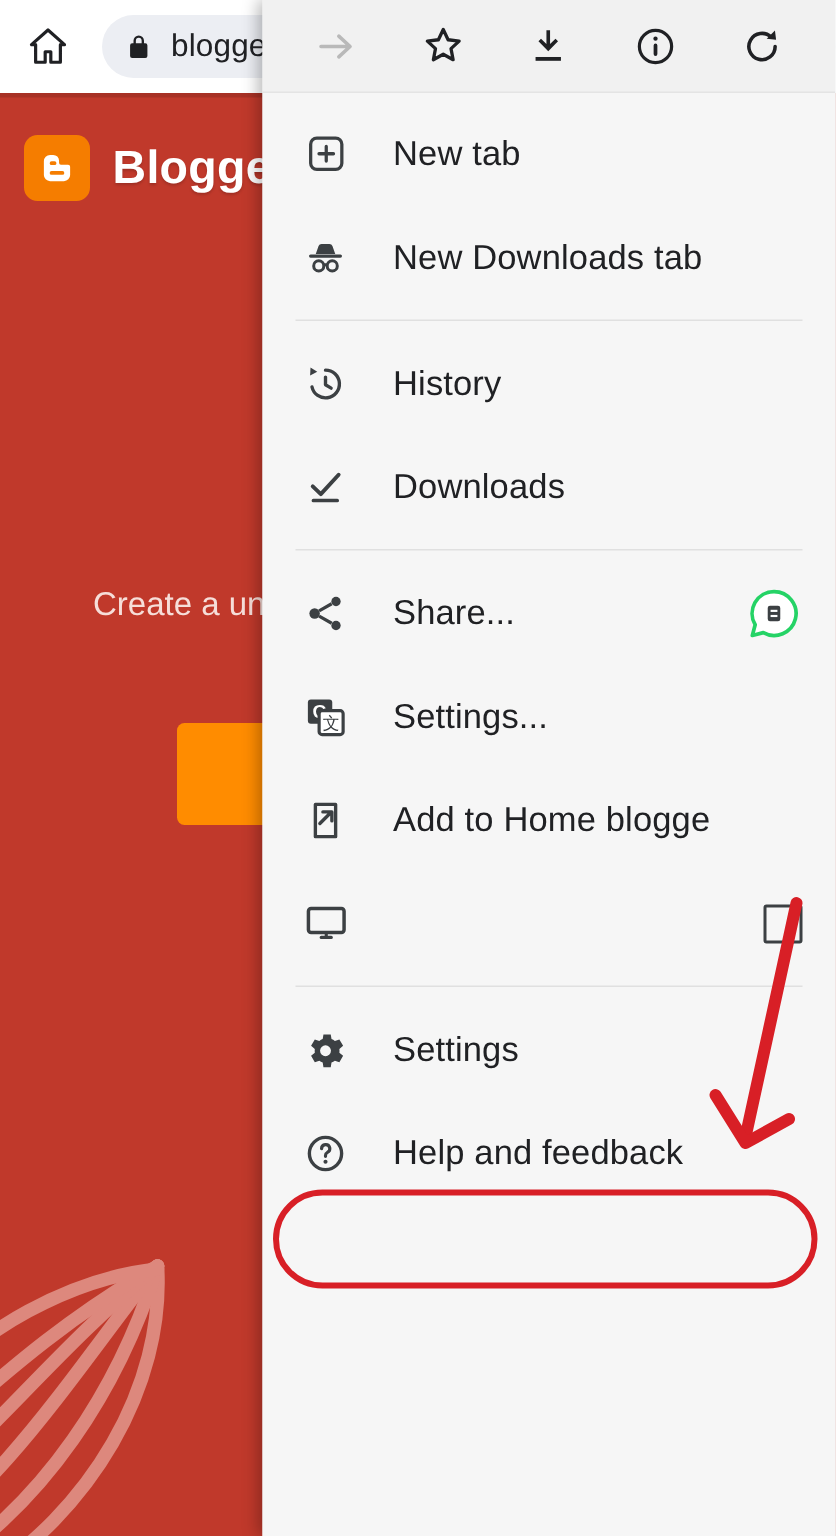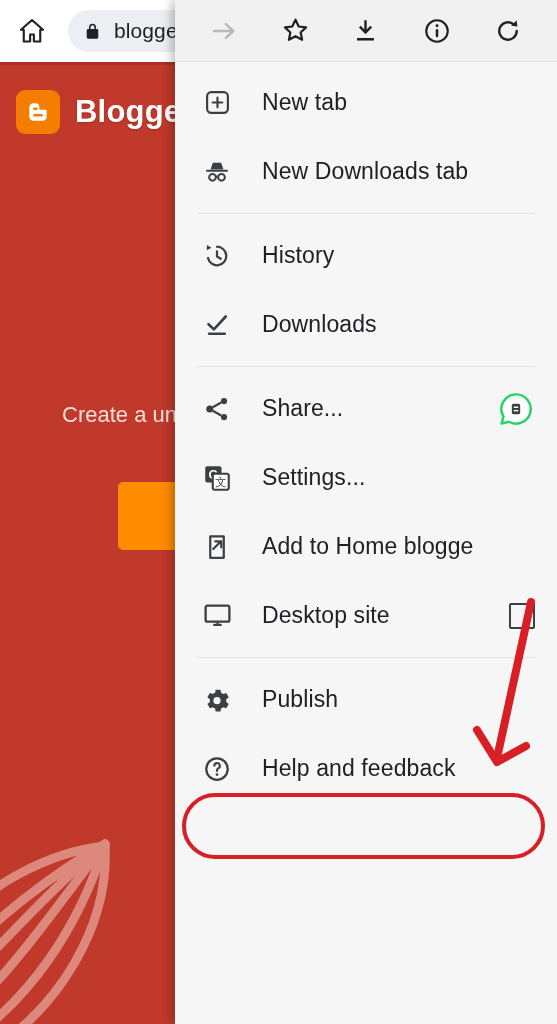--- a/index.html
+++ b/index.html
@@ -79,21 +79,20 @@
   .hero-title {
     position: absolute; left: 46px; top: 220px;
     color: #f7e6e2; font-size: 41px; font-weight: normal;
     white-space: nowrap;
     text-shadow: 0 1px 2px rgba(0,0,0,.12);
   }
   .hero-sub {
     position: absolute; left: 62px; top: 328px;
     color: #f6ded9; font-size: 22px;
     white-space: nowrap;
-    margin-top: 12px;
   }
   .cta-button {
     position: absolute; left: 118px; top: 420px;
     width: 180px; height: 68px;
     background: #ff8c00;
     border-radius: 5px;
   }
   .whisk {
     position: absolute; left: -70px; bottom: -40px;
     width: 270px; height: 250px;
@@ -356,36 +355,35 @@
       </div>
 
       <div class="mi">
         <span class="mi-icon">
           <svg width="31" height="31" viewBox="0 0 24 24">
             <rect x="2.8" y="4.4" width="18.4" height="12.4" rx="1.4" fill="none" stroke="#3c4043" stroke-width="1.8"></rect>
             <rect x="8.6" y="18.4" width="6.8" height="1.7" rx=".8" fill="#3c4043"></rect>
             <rect x="11.2" y="16.6" width="1.6" height="2.2" fill="#3c4043"></rect>
           </svg>
         </span>
-        <span class="mi-label">Desktop site</span>
         <span class="mi-trail">
           <span class="checkbox-sq"></span>
         </span>
       </div>
 
       <div class="divider"></div>
 
       <div class="mi">
         <span class="mi-icon">
           <svg width="30" height="30" viewBox="0 0 24 24">
             <path fill="#3c4043" d="M19.4 12.9l2-1.6-2-3.4-2.4.8a7.4 7.4 0 0 0-1.8-1l-.4-2.5h-3.9l-.4 2.5a7.4 7.4 0 0 0-1.8 1l-2.4-.8-2 3.4 2 1.6a7.6 7.6 0 0 0 0 2.1l-2 1.6 2 3.4 2.4-.8a7.4 7.4 0 0 0 1.8 1l.4 2.5h3.9l.4-2.5a7.4 7.4 0 0 0 1.8-1l2.4.8 2-3.4-2-1.6a7.6 7.6 0 0 0 0-2.1z" transform="translate(0,-1.5)"></path>
             <circle cx="12" cy="12.4" r="2.9" fill="#f6f6f6"></circle>
           </svg>
         </span>
-        <span class="mi-label">Publish</span>
+        <span class="mi-label">Settings</span>
       </div>
 
       <div class="mi">
         <span class="mi-icon">
           <svg width="30" height="30" viewBox="0 0 24 24">
             <circle cx="12" cy="12" r="8.6" fill="none" stroke="#3c4043" stroke-width="1.8"></circle>
             <path d="M9.9 9.4a2.2 2.2 0 1 1 3 2.1c-.6.3-.9.8-.9 1.5v.5" fill="none" stroke="#3c4043" stroke-width="1.7" stroke-linecap="round"></path>
             <circle cx="12" cy="16.4" r="1.1" fill="#3c4043"></circle>
           </svg>
         </span>

